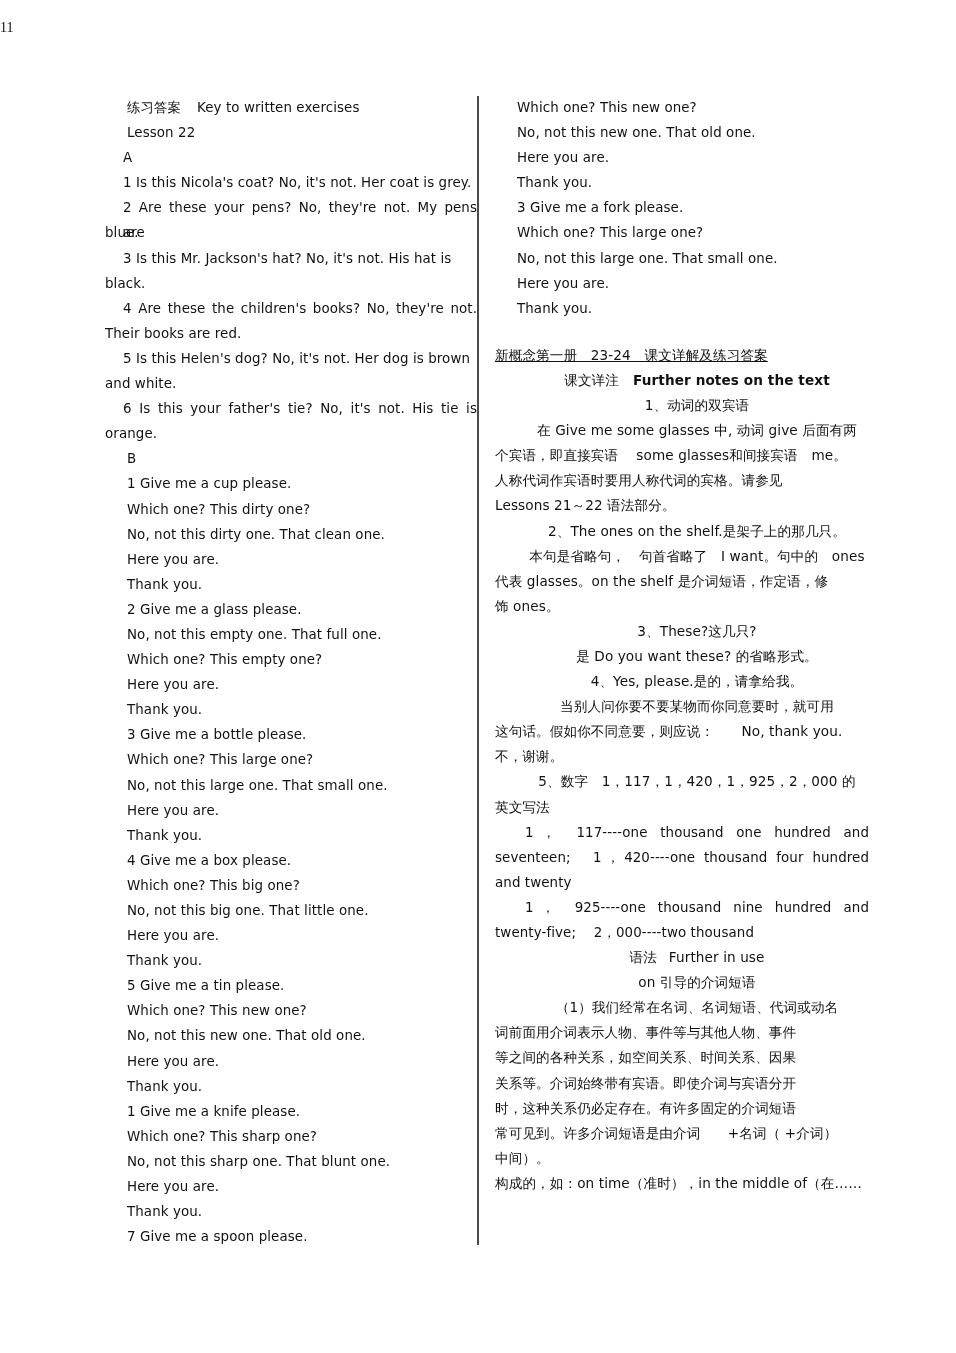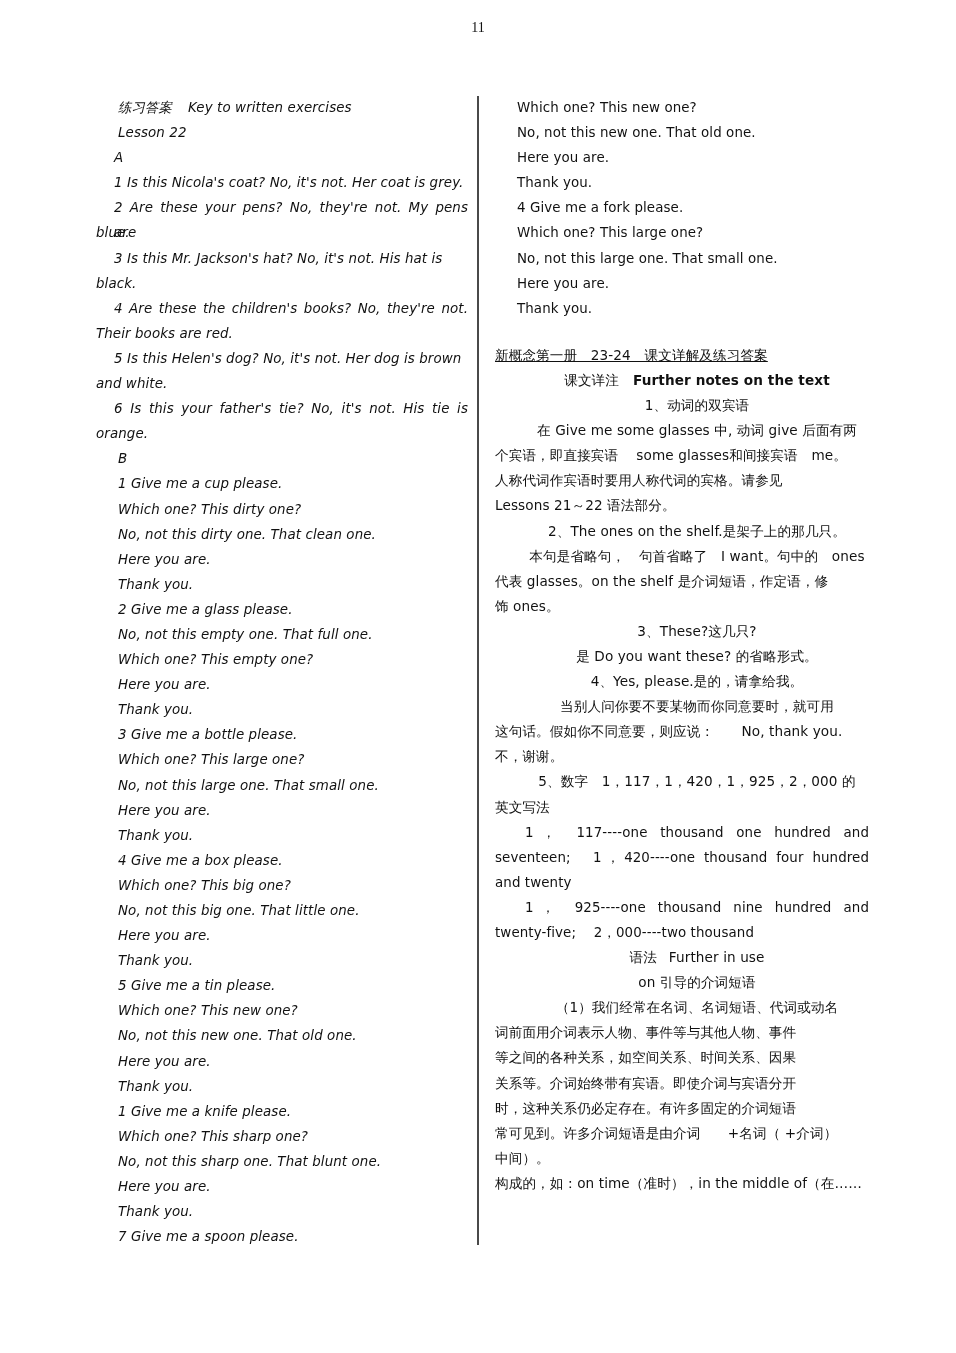--- a/index.html
+++ b/index.html
@@ -13,33 +13,31 @@
       position: relative;
       overflow: hidden;
       font-family: "DejaVu Sans", "Liberation Sans", sans-serif;
       color: #111111;
     }
     .page-number {
       position: absolute;
       top: 20px;
       left: 0;
       width: 956px;
-      text-align: center;
       font-family: "Liberation Serif", "DejaVu Serif", serif;
       font-size: 14px;
       color: #111;
     }
     .col {
       position: absolute;
       top: 95px;
     }
     .col-left {
-      left: 96px;
+      left: 105px;
       width: 372px;
-      font-style: italic;
     }
     .col-right {
       left: 495px;
       width: 374px;
     }
     .divider {
       position: absolute;
       left: 477px;
       top: 96px;
       width: 2px;
@@ -134,21 +132,21 @@
   <div class="line ind1">Here you are.</div>
   <div class="line ind1">Thank you.</div>
   <div class="line ind1">7 Give me a spoon please.</div>
 </div>
 
 <div class="col col-right">
   <div class="line ind1">Which one? This new one?</div>
   <div class="line ind1">No, not this new one. That old one.</div>
   <div class="line ind1">Here you are.</div>
   <div class="line ind1">Thank you.</div>
-  <div class="line ind1">4 Give me a fork please.</div>
+  <div class="line ind1">3 Give me a fork please.</div>
   <div class="line ind1">Which one? This large one?</div>
   <div class="line ind1">No, not this large one. That small one.</div>
   <div class="line ind1">Here you are.</div>
   <div class="line ind1">Thank you.</div>
 
   <div class="line zh gap-before">新概念第一册　23-24　课文详解及练习答案</div>
 
   <div class="line ind2 zh">
     <span>课文详注</span><span class="sp" style="width:14px"></span><b class="bold">Further notes on the text</b>
   </div>

